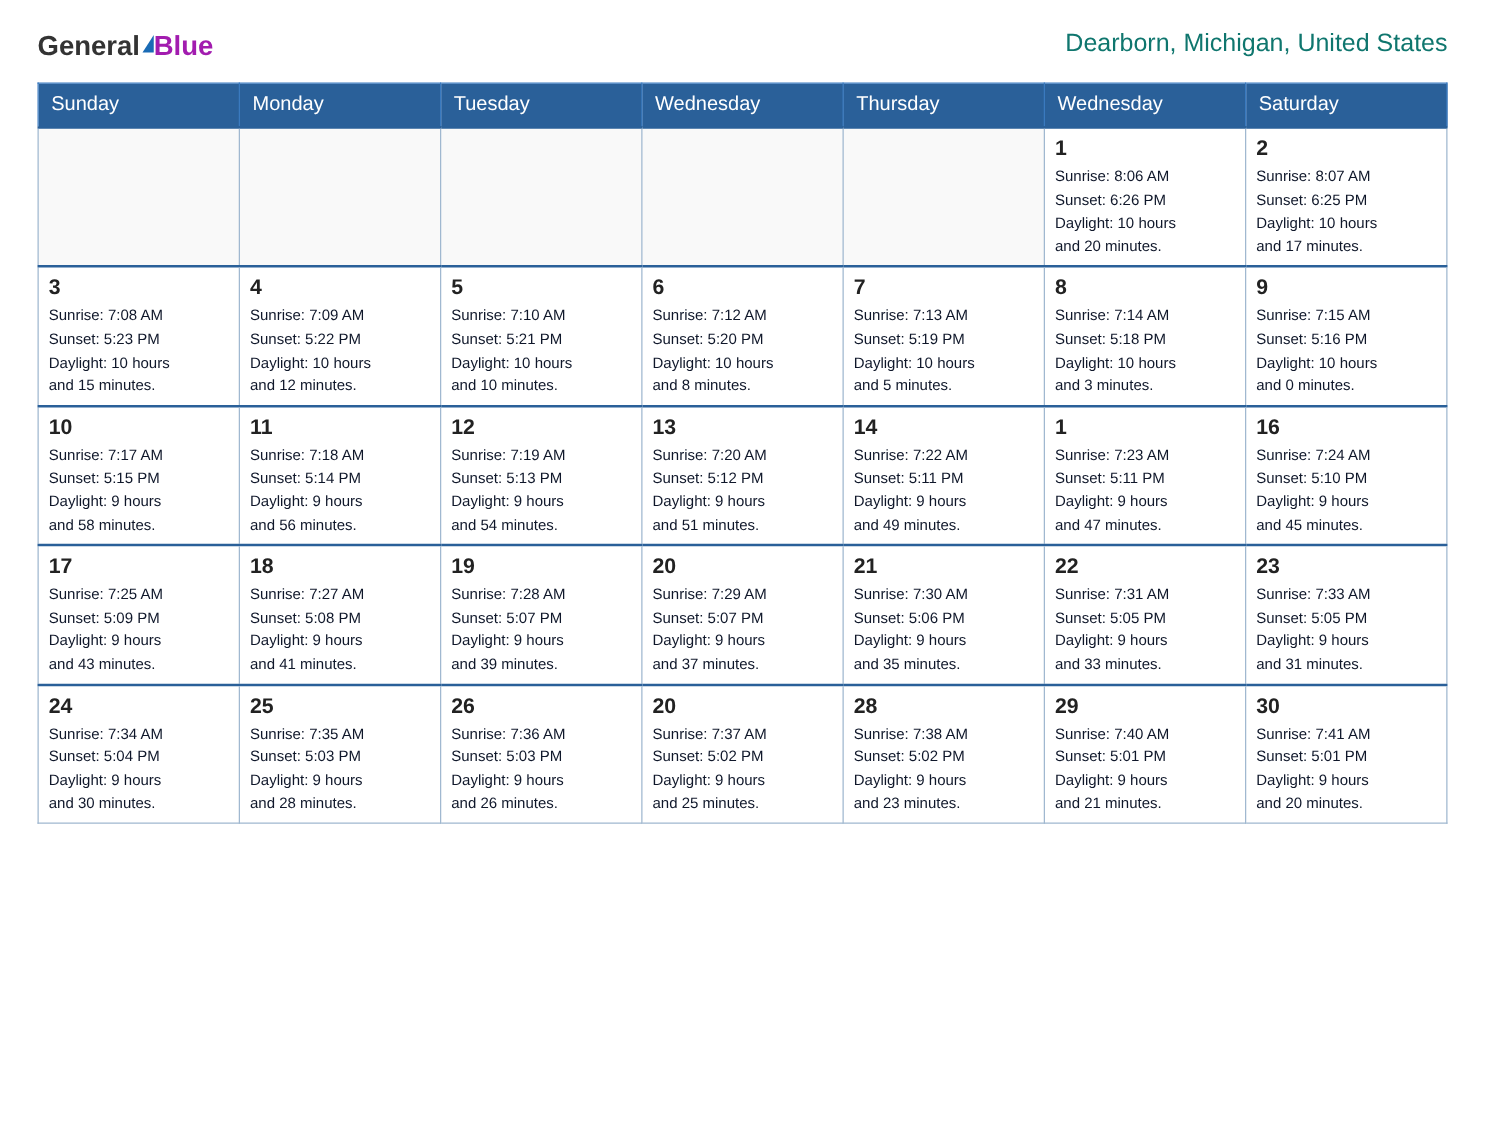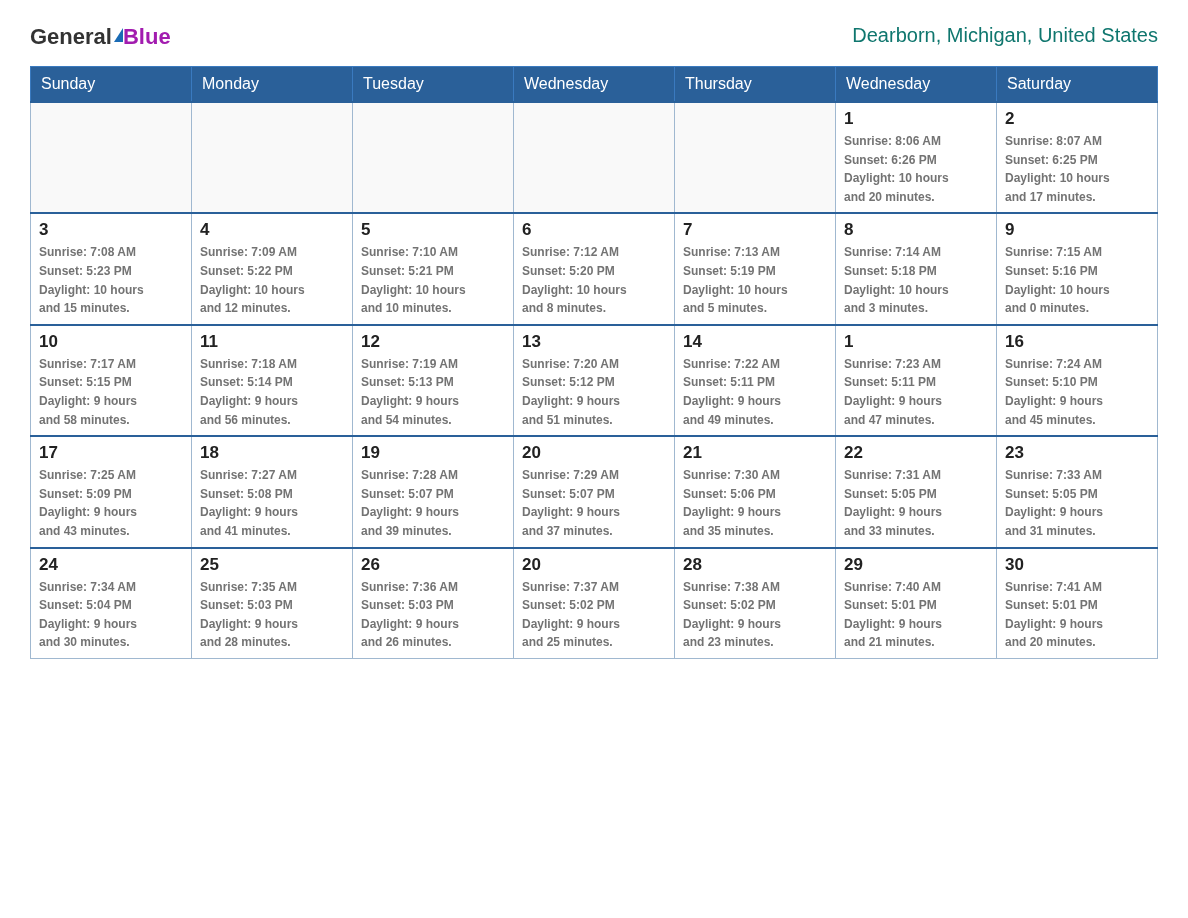--- a/index.html
+++ b/index.html
@@ -87,23 +87,22 @@
     }
     .day-number {
       font-size: 17px;
       font-weight: bold;
       color: #222;
       display: block;
       margin-bottom: 3px;
     }
     .day-info {
       font-size: 12px;
-      color: #737373;
+      color: #0f172a;
       line-height: 1.55;
-      font-weight: bold;
     }
     .empty-cell {
       background: #f9f9f9;
     }
     tr.week-row td {
       border-top: 2px solid #2a6099;
     }
   </style>
 </head>
 <body>

